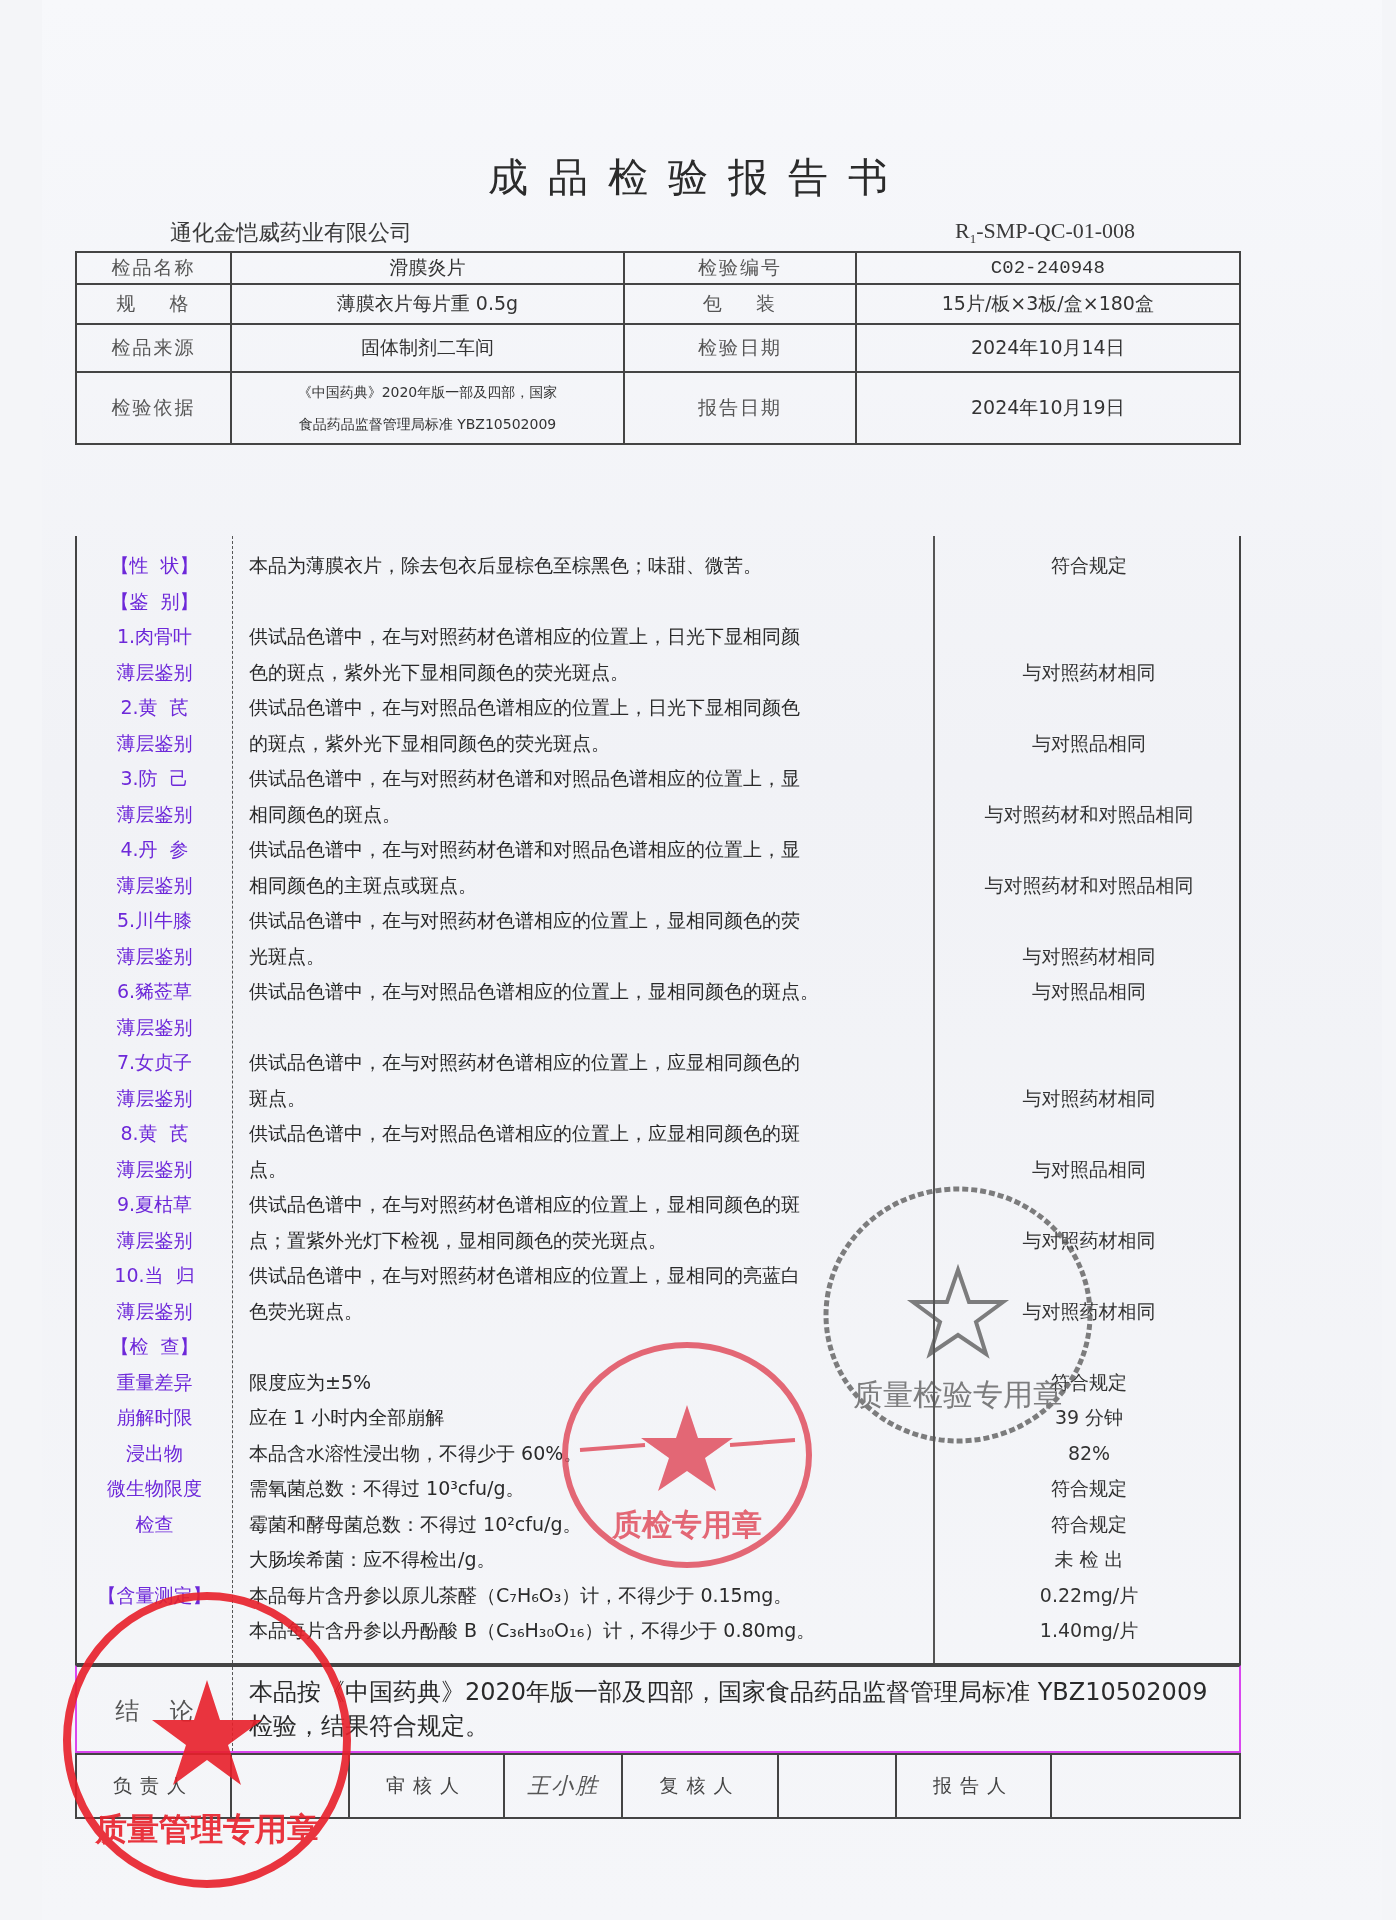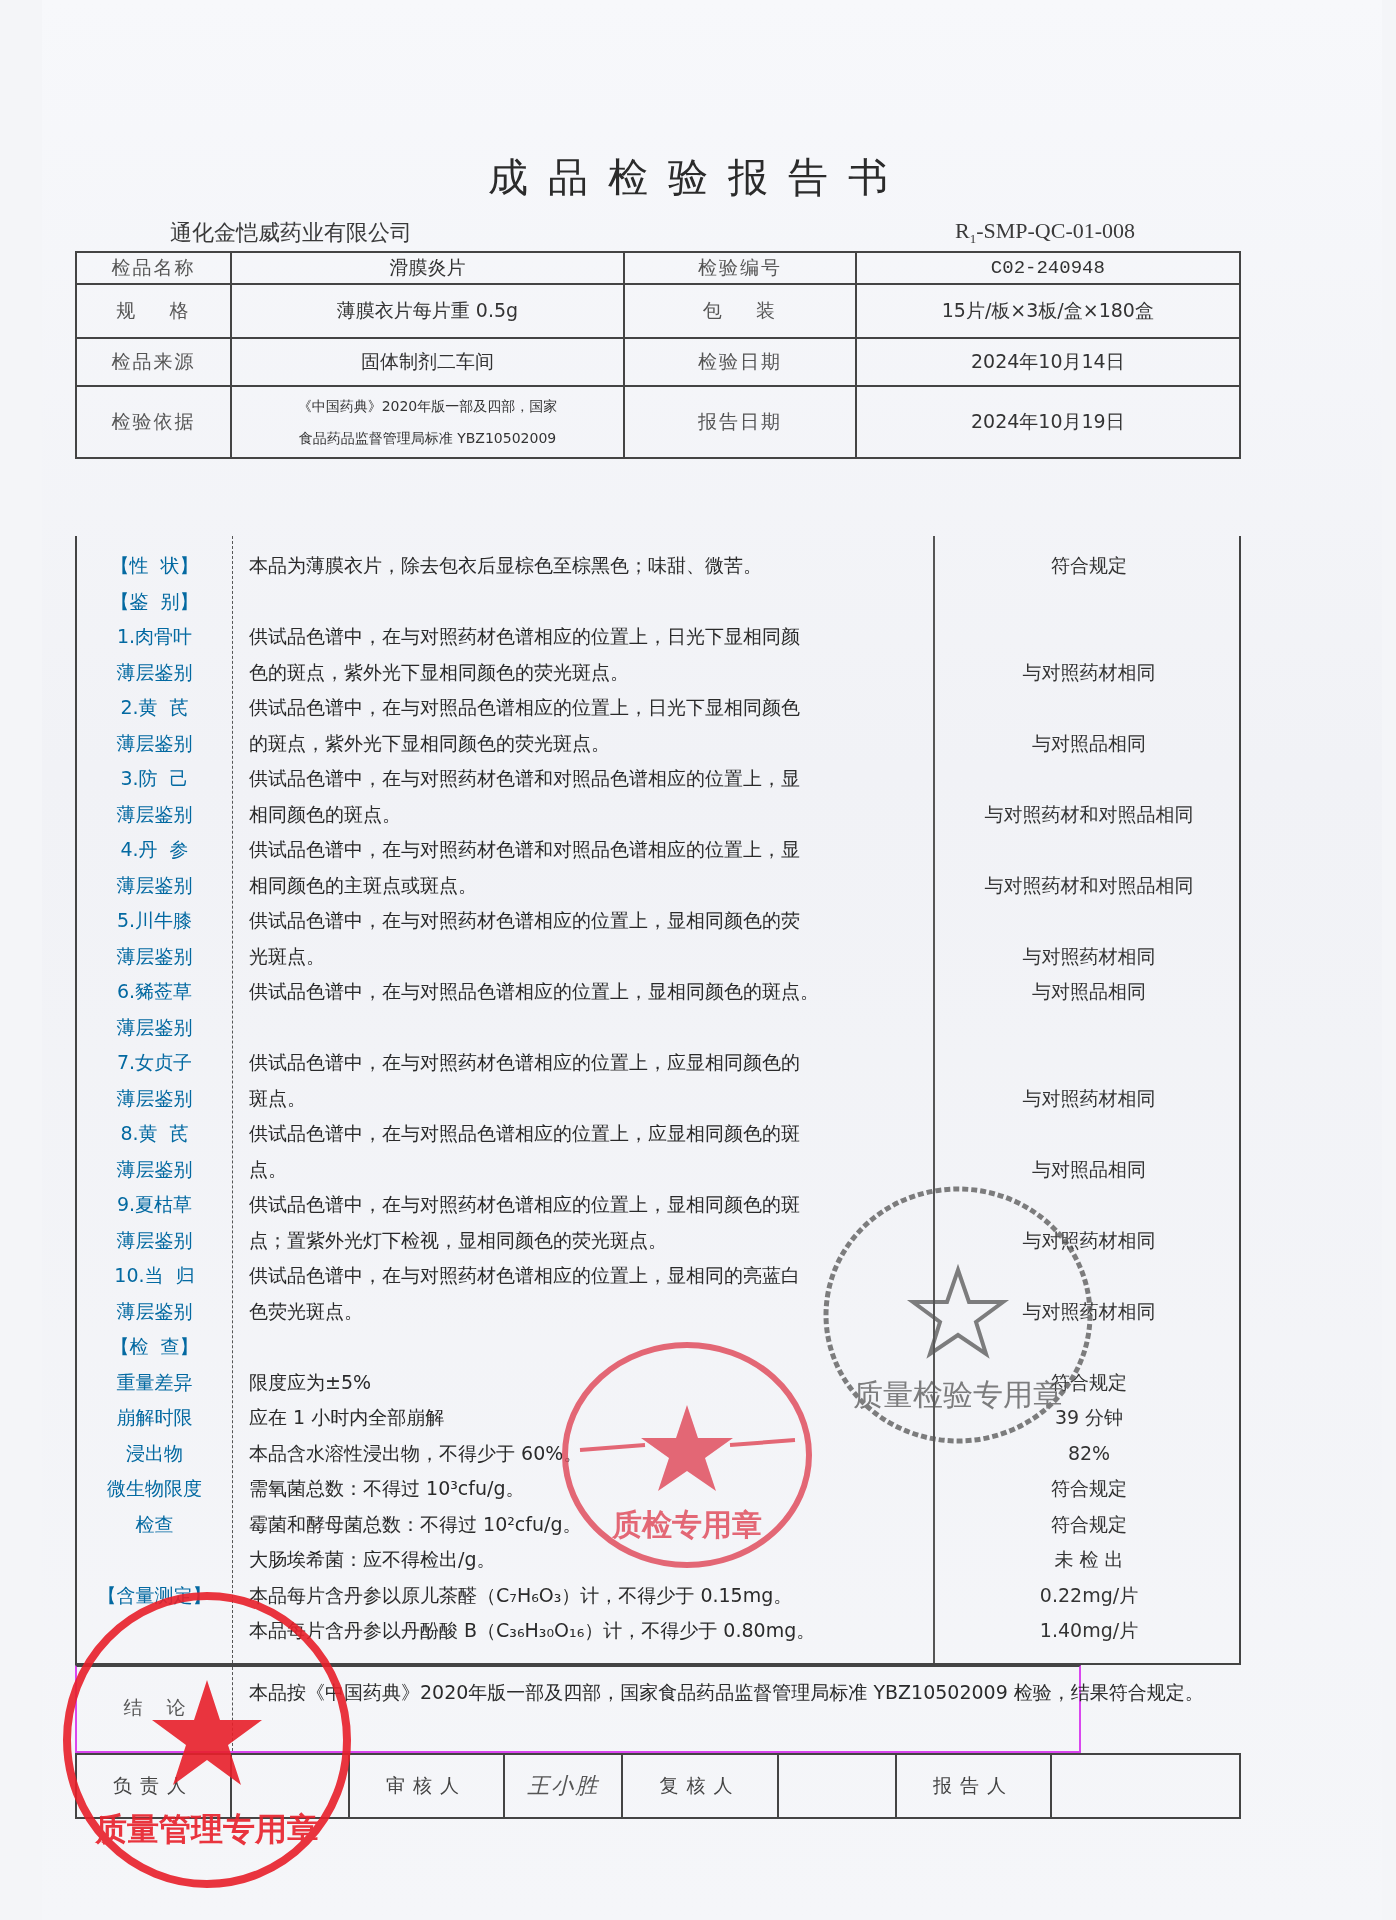--- a/index.html
+++ b/index.html
@@ -35,26 +35,26 @@
   .mono { font-family: "Liberation Mono", "DejaVu Sans Mono", monospace; }
   .main {
     position: absolute; top: 536px; left: 75px; width: 1166px; height: 1129px;
     border: 2px solid #444; border-top: none; box-sizing: border-box;
   }
   .col-div1 { position: absolute; left: 155px; top: 0; bottom: 0; border-left: 1.5px dashed #555; }
   .col-div2 { position: absolute; left: 856px; top: 0; bottom: 0; border-left: 2px solid #555; }
   .row {
     position: absolute; left: 0; width: 1166px; font-size: 19px; line-height: 35px;
   }
-  .row .item { position: absolute; left: 0; width: 155px; text-align: center; color: #0369a1; white-space: pre; }
+  .row .item { position: absolute; left: 0; width: 155px; text-align: center; color: #6d28d9; white-space: pre; }
   .row .std { position: absolute; left: 172px; width: 680px; color: #2a2a2a; }
   .row .res { position: absolute; left: 858px; width: 308px; text-align: center; color: #333; }
   .conclusion {
-    position: absolute; top: 1665px; left: 75px; width: 1006px; height: 88px;
-    border: 2px solid #d946ef; border-top: 2px solid #444; box-sizing: border-box; font-size: 19px;
+    position: absolute; top: 1665px; left: 75px; width: 1166px; height: 88px;
+    border: 2px solid #d946ef; border-top: 2px solid #444; box-sizing: border-box; font-size: 24px;
   }
   .conclusion .item { position: absolute; left: 0; width: 155px; top: 28px; text-align: center; color: #555; }
   .conclusion .text { position: absolute; left: 172px; top: 8px; width: 980px; line-height: 34px; color: #2a2a2a; }
   .conclusion .div { position: absolute; left: 155px; top: 0; bottom: 0; border-left: 1.5px dashed #555; }
   table.sign {
     position: absolute; top: 1753px; left: 75px; border-collapse: collapse; width: 1166px; font-size: 19px;
   }
   table.sign td { border: 2px solid #444; height: 60px; text-align: center; letter-spacing: 8px; color: #444; }
   table.sign td.sig {
     font-family: "DejaVu Serif", serif; font-style: italic; letter-spacing: 2px; color: #555; font-size: 22px;
@@ -78,21 +78,21 @@
       <col style="width:232px">
       <col style="width:385px">
     </colgroup>
   <tbody>
       <tr style="height:32px">
     <td class="lbl">检品名称</td>
     <td>滑膜炎片</td>
     <td class="lbl">检验编号</td>
     <td class="mono">C02-240948</td>
   </tr>
-  <tr style="height:54px">
+  <tr style="height:40px">
     <td class="lbl" style="white-space:pre">规    格</td>
     <td>薄膜衣片每片重 0.5g</td>
     <td class="lbl" style="white-space:pre">包    装</td>
     <td>15片/板×3板/盒×180盒</td>
   </tr>
   <tr style="height:48px">
     <td class="lbl">检品来源</td>
     <td>固体制剂二车间</td>
     <td class="lbl">检验日期</td>
     <td>2024年10月14日</td>

